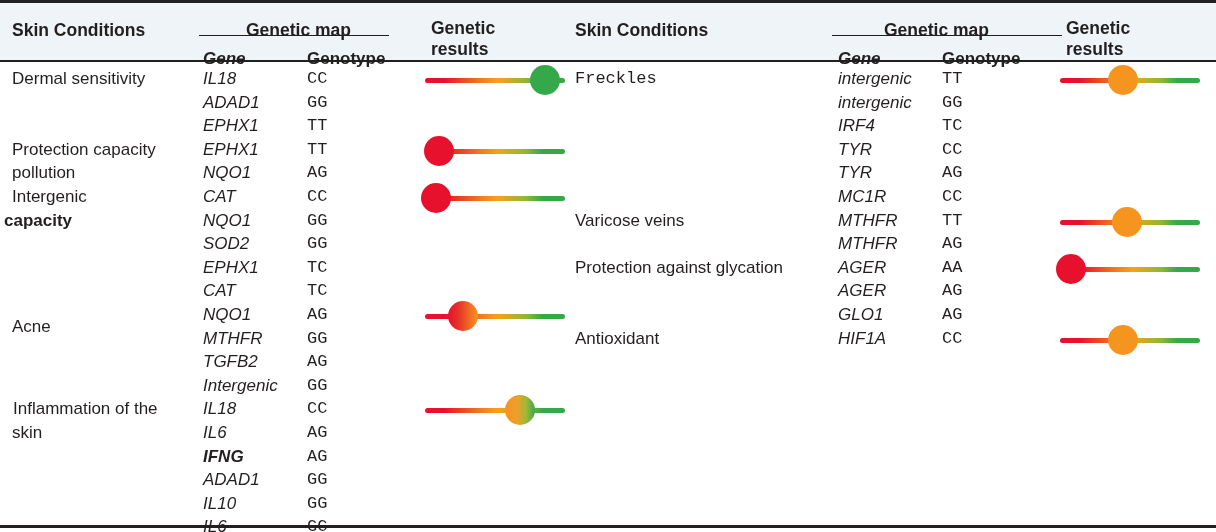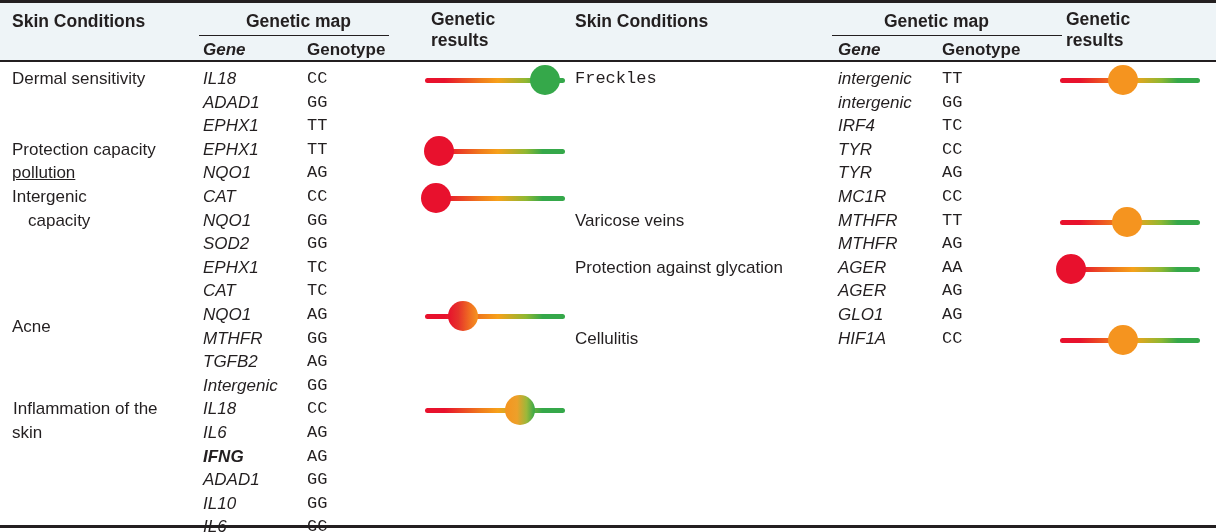--- a/index.html
+++ b/index.html
@@ -32,20 +32,21 @@
     border-bottom: 2px solid #231f20;
     box-sizing: border-box;
   }
   .hdr {
     position: absolute;
     font-size: 17.5px;
     font-weight: bold;
     color: #231f20;
     line-height: 21px;
     white-space: pre-line;
+    margin-top: 9px;
   }
   .hdr.sub {
     font-size: 17px;
   }
   .hdr.italic { font-style: italic; }
   .rule {
     position: absolute;
     height: 0;
     border-top: 1.5px solid #231f20;
   }
@@ -141,27 +142,27 @@
         <div class="cell cond" style="left: 12px; top: 6px;">Dermal sensitivity</div>
         <div class="cell gene" style="left: 203px; top: 6px;">IL18</div>
         <div class="cell geno" style="left: 307px; top: 6px;">CC</div>
         <div class="cell gene" style="left: 203px; top: 29.6px;">ADAD1</div>
         <div class="cell geno" style="left: 307px; top: 29.6px;">GG</div>
         <div class="cell gene" style="left: 203px; top: 53.2px;">EPHX1</div>
         <div class="cell geno" style="left: 307px; top: 53.2px;">TT</div>
         <div class="cell cond" style="left: 12px; top: 76.8px;">Protection capacity</div>
         <div class="cell gene" style="left: 203px; top: 76.8px;">EPHX1</div>
         <div class="cell geno" style="left: 307px; top: 76.8px;">TT</div>
-        <div class="cell cond" style="left: 12px; top: 100.4px; text-decoration: underline;">pollution</div>
+        <div class="cell cond" style="left: 12px; top: 100.4px;">pollution</div>
         <div class="cell gene" style="left: 203px; top: 100.4px;">NQO1</div>
         <div class="cell geno" style="left: 307px; top: 100.4px;">AG</div>
         <div class="cell cond" style="left: 12px; top: 124px;">Intergenic</div>
         <div class="cell gene" style="left: 203px; top: 124px;">CAT</div>
         <div class="cell geno" style="left: 307px; top: 124px;">CC</div>
-        <div class="cell cond" style="left: 28px; top: 147.6px;">capacity</div>
+        <div class="cell cond" style="left: 4px; top: 147.6px; font-weight: bold;">capacity</div>
         <div class="cell gene" style="left: 203px; top: 147.6px;">NQO1</div>
         <div class="cell geno" style="left: 307px; top: 147.6px;">GG</div>
         <div class="cell gene" style="left: 203px; top: 171.2px;">SOD2</div>
         <div class="cell geno" style="left: 307px; top: 171.2px;">GG</div>
         <div class="cell gene" style="left: 203px; top: 194.8px;">EPHX1</div>
         <div class="cell geno" style="left: 307px; top: 194.8px;">TC</div>
         <div class="cell gene" style="left: 203px; top: 218.4px;">CAT</div>
         <div class="cell geno" style="left: 307px; top: 218.4px;">TC</div>
         <div class="cell cond" style="left: 12px; top: 242px; margin-top: 12px;">Acne</div>
         <div class="cell gene" style="left: 203px; top: 242px;">NQO1</div>
@@ -206,21 +207,21 @@
         <div class="cell geno" style="left: 942px; top: 147.6px;">TT</div>
         <div class="cell gene" style="left: 838px; top: 171.2px;">MTHFR</div>
         <div class="cell geno" style="left: 942px; top: 171.2px;">AG</div>
         <div class="cell cond" style="left: 575px; top: 194.8px;">Protection against glycation</div>
         <div class="cell gene" style="left: 838px; top: 194.8px;">AGER</div>
         <div class="cell geno" style="left: 942px; top: 194.8px;">AA</div>
         <div class="cell gene" style="left: 838px; top: 218.4px;">AGER</div>
         <div class="cell geno" style="left: 942px; top: 218.4px;">AG</div>
         <div class="cell gene" style="left: 838px; top: 242px;">GLO1</div>
         <div class="cell geno" style="left: 942px; top: 242px;">AG</div>
-        <div class="cell cond" style="left: 575px; top: 265.6px;">Cellulitis</div>
+        <div class="cell cond" style="left: 575px; top: 265.6px;">Antioxidant</div>
         <div class="cell gene" style="left: 838px; top: 265.6px;">HIF1A</div>
         <div class="cell geno" style="left: 942px; top: 265.6px;">CC</div>
       </div>
     <div id="left-indicators">
         <div class="indicator" style="left: 425px; top: 3px; width: 140px;">
           <div class="bar"></div>
           <div class="knob" style="left: 86%; background: rgb(53, 168, 74);"></div>
         </div>
         <div class="indicator" style="left: 425px; top: 73.8px; width: 140px;">
           <div class="bar"></div>

